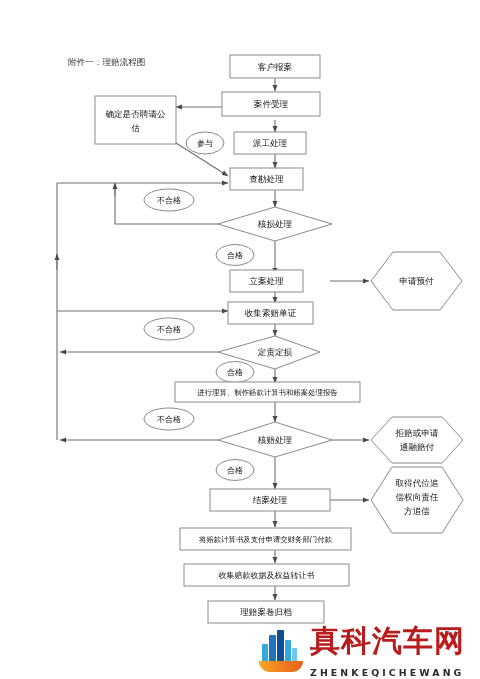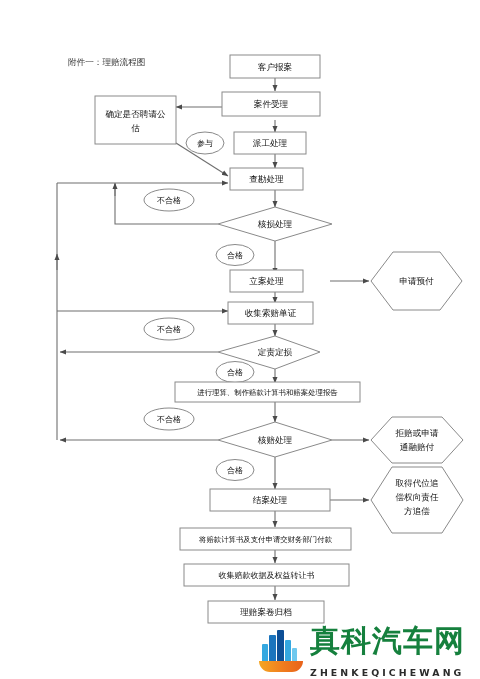--- a/index.html
+++ b/index.html
@@ -48,21 +48,21 @@
   .b4{left:27px;width:6px;height:24px;background:#35a8e0;}
   .b5{left:34px;width:5px;height:16px;background:#6ec8ee;}
   #logo-base{
     position:absolute;left:1px;bottom:3px;width:44px;height:11px;
     border-radius:0 0 22px 22px;
     background:linear-gradient(90deg,#f5a623 0%,#f07c1e 55%,#e8621a 100%);
   }
   #logo-text{margin-left:6px;display:flex;flex-direction:column;justify-content:center;}
   #logo-cn{
     font-family:"DejaVu Sans","Liberation Sans",sans-serif;
-    font-size:30px;font-weight:bold;color:#15803d;line-height:1;
+    font-size:30px;font-weight:bold;color:#b91c1c;line-height:1;
     letter-spacing:1px;
   }
   #logo-en{
     font-family:"DejaVu Sans","Liberation Sans",sans-serif;
     font-size:9.4px;font-weight:bold;color:#2b2b2b;
     letter-spacing:3.1px;margin-top:11px;
   }
 </style>
 </head>
 <body>

